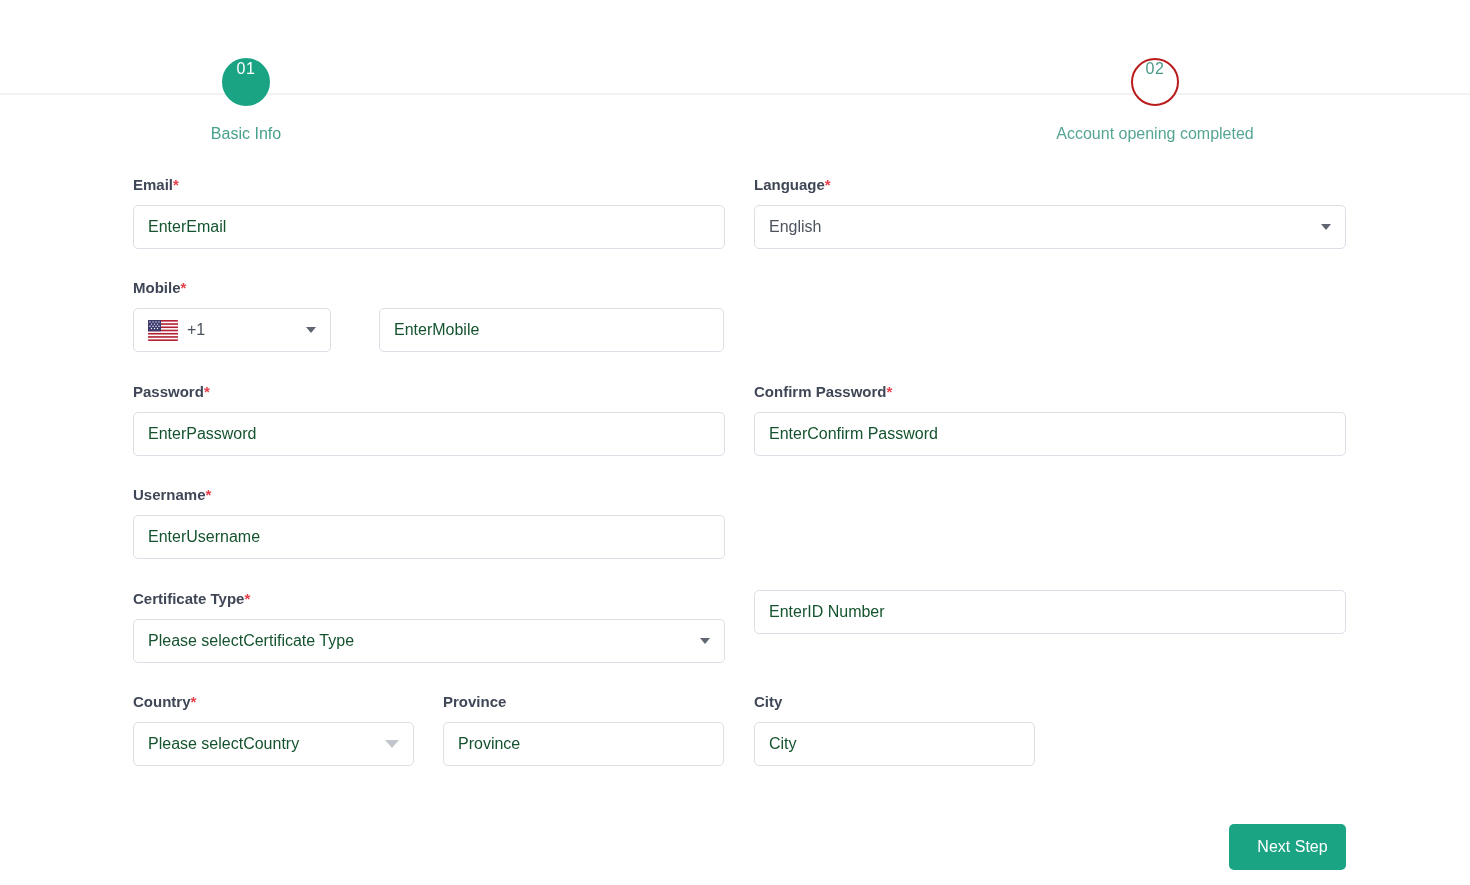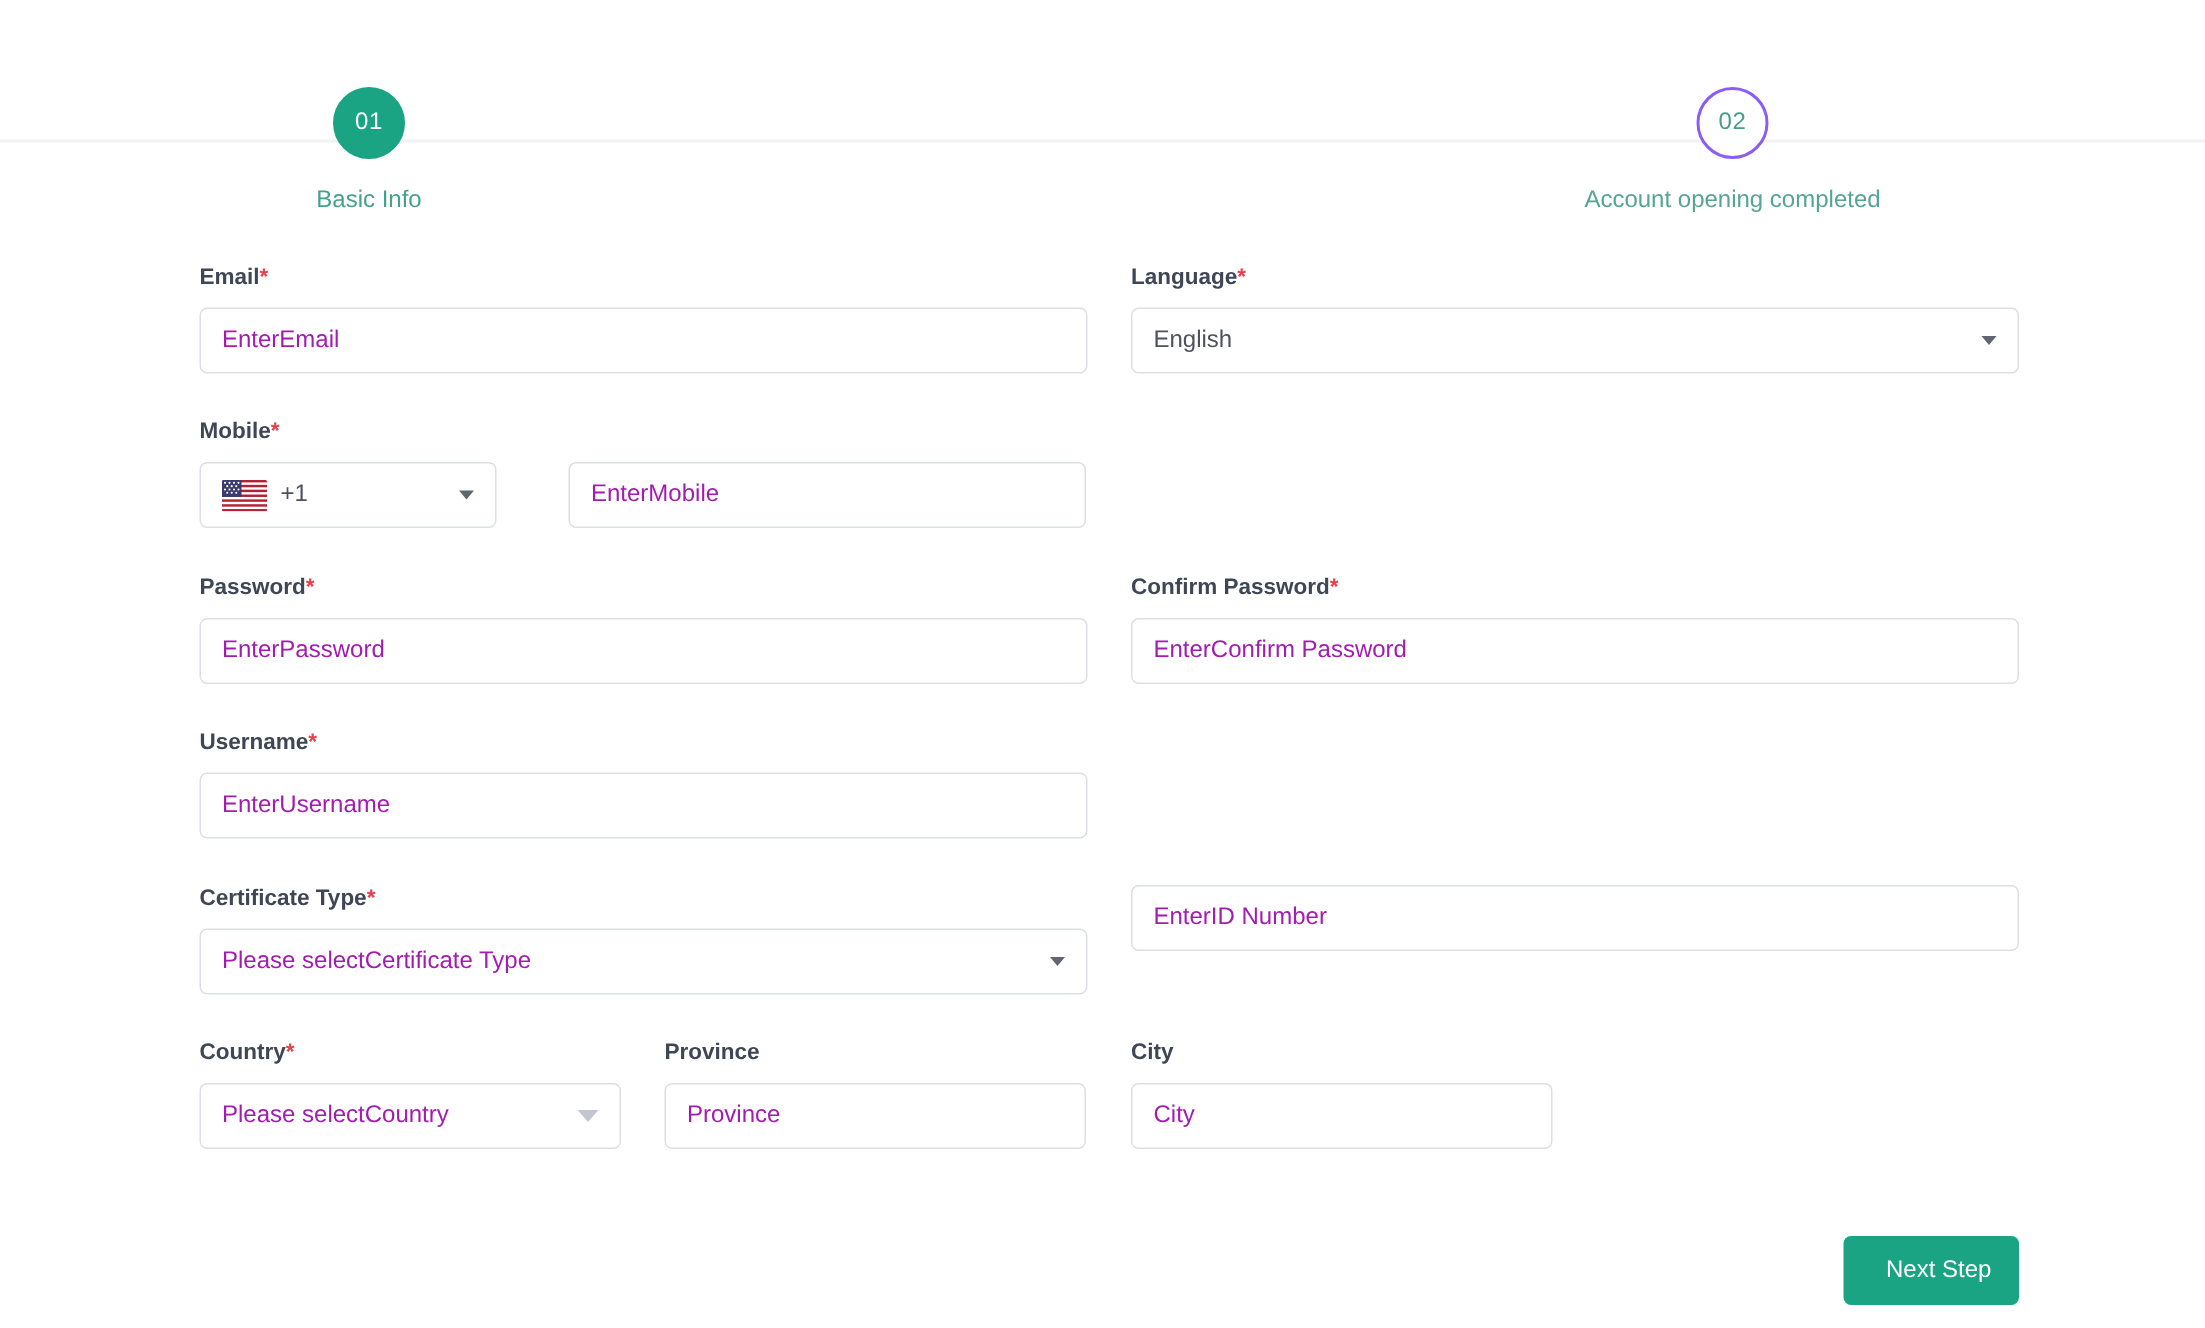--- a/index.html
+++ b/index.html
@@ -43,35 +43,35 @@
   }
   .step-1 { left: 146px; width: 200px; }
   .step-2 { left: 1055px; width: 200px; }
 
   .step-circle {
     width: 48px;
     height: 48px;
     border-radius: 50%;
     margin: 0 auto;
     display: flex;
-    align-items: center;
+    align-items: flex-start;
     justify-content: center;
     font-size: 16px;
     letter-spacing: 0.5px;
     background: #ffffff;
   }
   .step-circle.active {
     background: #1aa484;
     color: #ffffff;
     border: 2px solid #1aa484;
   }
   .step-circle.inactive {
     background: #ffffff;
     color: #4a9a88;
-    border: 2px solid #8b5cf6;
+    border: 2px solid #b91c1c;
   }
   .step-label {
     margin-top: 19px;
     font-size: 16px;
     color: #46a18c;
     white-space: nowrap;
   }
   .step-label.muted { color: #56a594; }
 
   
@@ -99,21 +99,21 @@
     height: 44px;
     border: 1px solid #dcdfe6;
     border-radius: 5px;
     background: #ffffff;
     display: flex;
     align-items: center;
     padding: 0 14px;
     font-size: 16px;
     position: relative;
   }
-  .control .ph { color: #a21caf; }
+  .control .ph { color: #14532d; }
   .control .val { color: #4c535f; }
 
   .caret {
     position: absolute;
     right: 14px;
     top: 50%;
     width: 0;
     height: 0;
     border-left: 5px solid transparent;
     border-right: 5px solid transparent;

